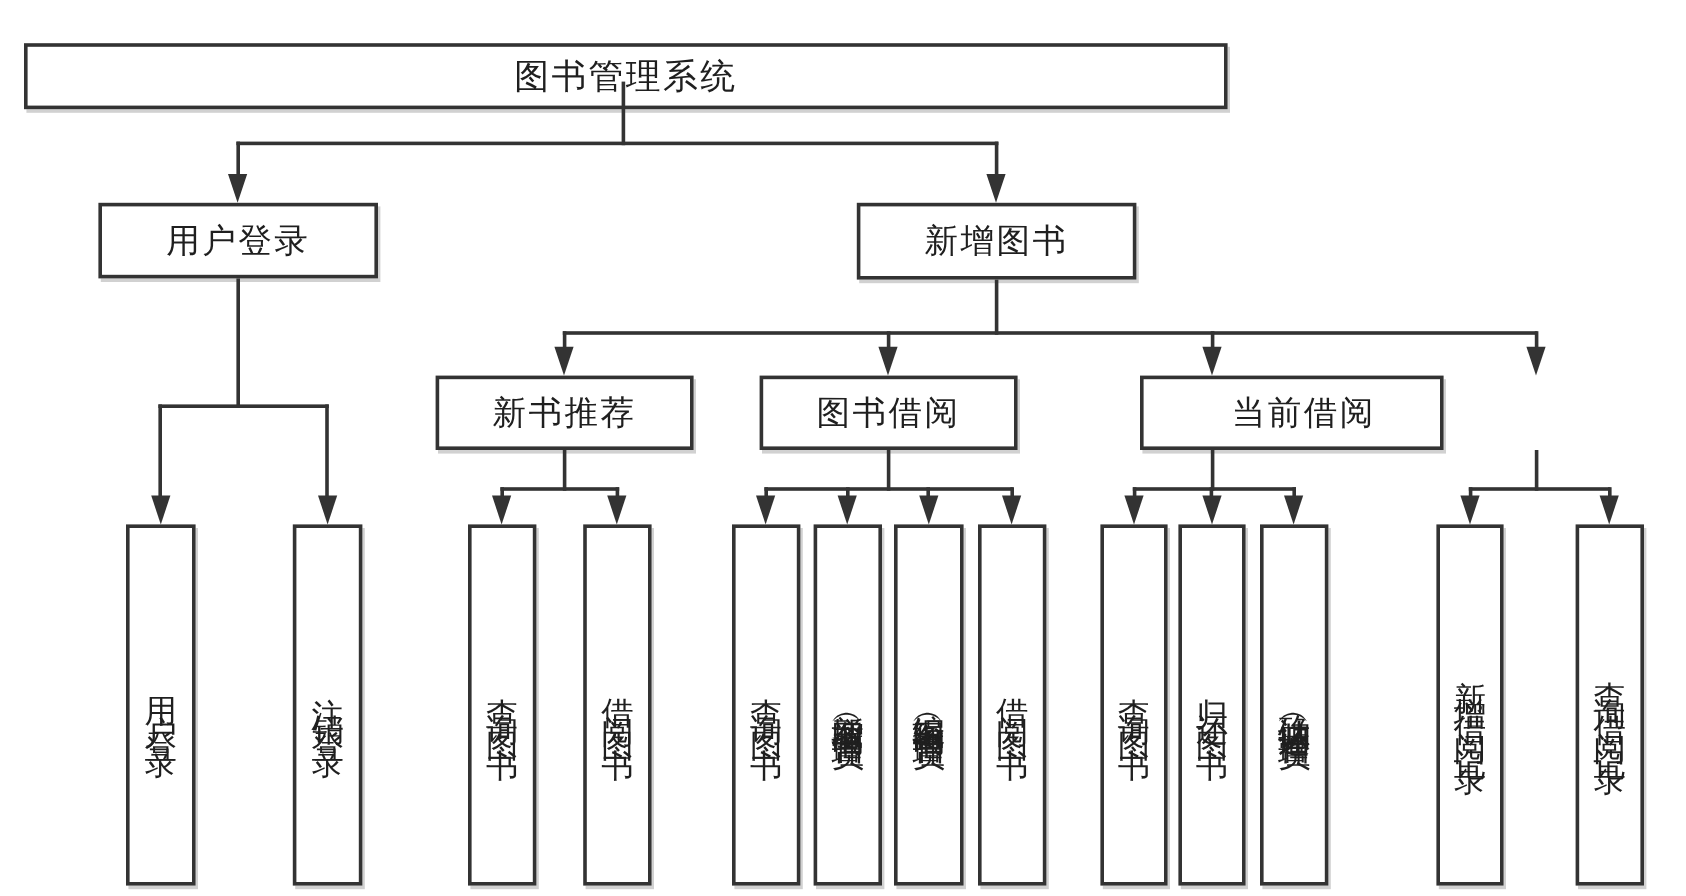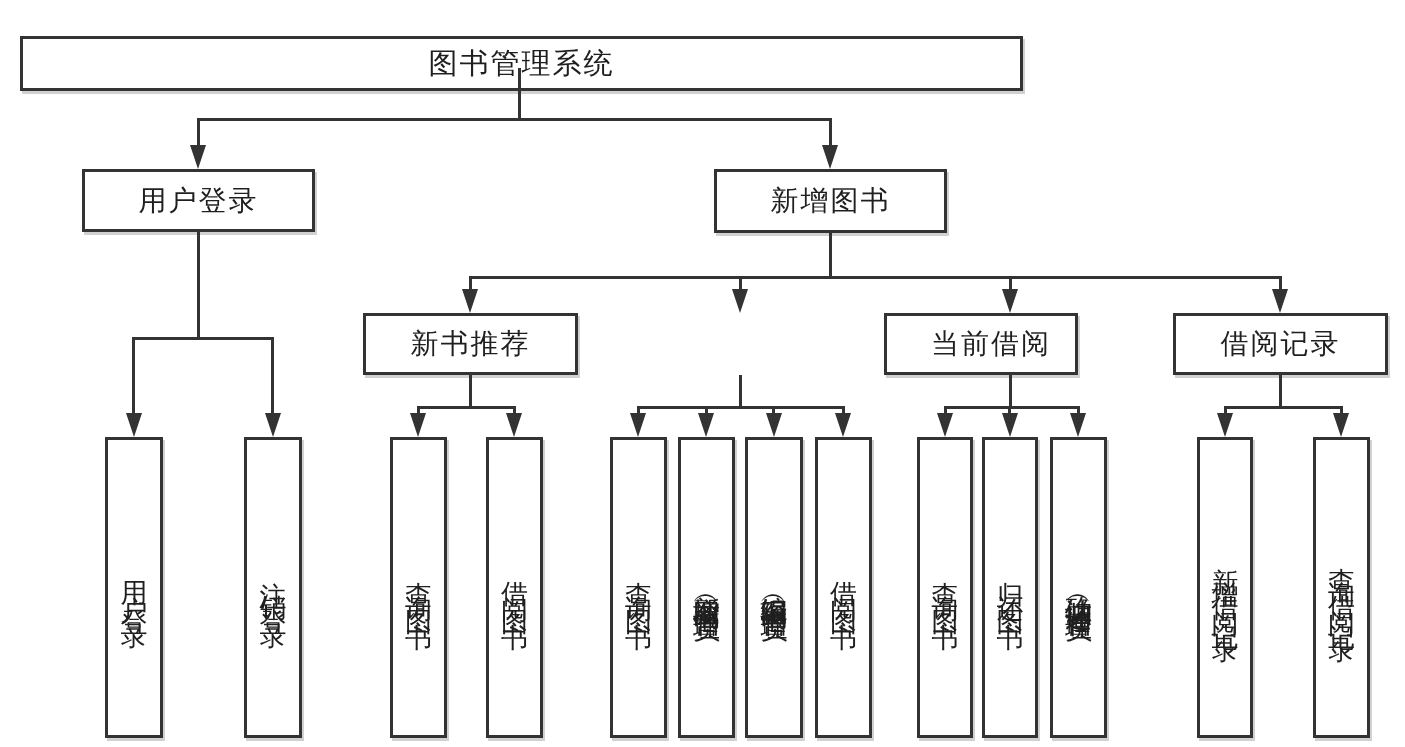--- a/index.html
+++ b/index.html
@@ -67,22 +67,22 @@
 <body>
 
 <div id="stage">
 
   <div class="box title" style="left:20px;top:13px;width:1003px;height:55px;margin-top:23px;">图书管理系统</div>
 
   <div class="box" style="left:82px;top:169px;width:233px;height:63px;">用户登录</div>
   <div class="box" style="left:714px;top:169px;width:233px;height:64px;">新增图书</div>
 
   <div class="box" style="left:363px;top:313px;width:215px;height:62px;text-align:center;">新书推荐</div>
-  <div class="box" style="left:884px;top:313px;width:194px;height:62px;padding-left:20px;">当前借阅</div>
-  <div class="box" style="left:1173px;top:313px;width:215px;height:62px;">借阅记录</div>
+  <div class="box" style="left:633px;top:313px;width:215px;height:62px;">图书借阅</div>
+  <div class="box" style="left:950px;top:313px;width:253px;height:62px;padding-left:20px;">当前借阅</div>
 
   <div class="vbox" style="left:105px;top:437px;width:58px;height:301px;">用户登录</div>
   <div class="vbox" style="left:244px;top:437px;width:58px;height:301px;">注销登录</div>
 
   <div class="vbox" style="left:390px;top:437px;width:57px;height:301px;">查询图书</div>
   <div class="vbox" style="left:486px;top:437px;width:57px;height:301px;">借阅图书</div>
 
   <div class="vbox" style="left:610px;top:437px;width:57px;height:301px;">查询图书</div>
   <div class="vbox tight" style="left:678px;top:437px;width:57px;height:301px;">新增图书（管理员）</div>
   <div class="vbox tight" style="left:745px;top:437px;width:58px;height:301px;">编辑图书（管理员）</div>

